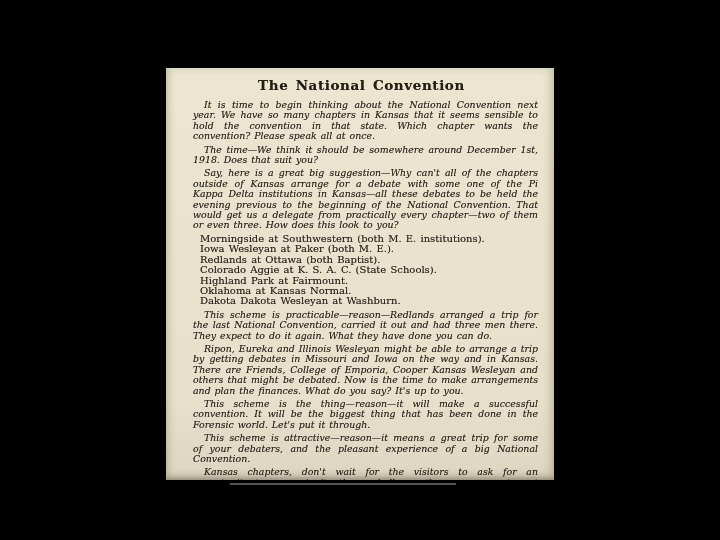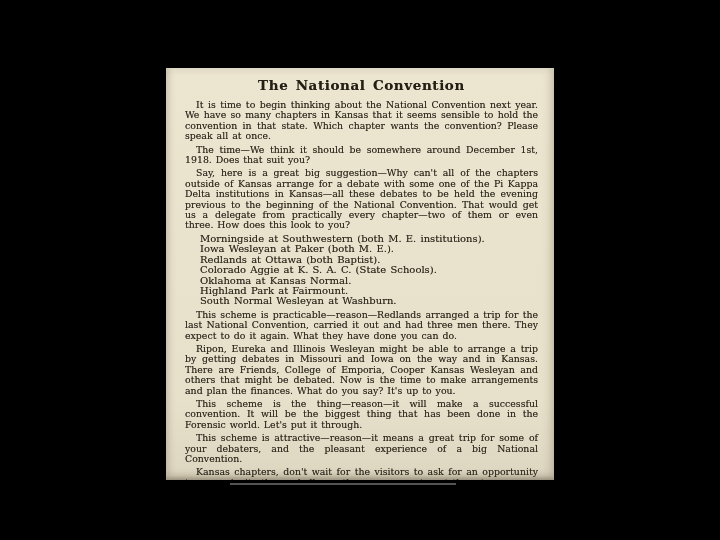--- a/index.html
+++ b/index.html
@@ -43,23 +43,24 @@
     word-spacing: 2px;
     margin: 3px 0 7px 8px;
     color: #241f15;
     text-shadow: 0 0 0.5px rgba(40,33,22,0.6);
   }
   .body-par {
     font-size: 9.4px;
     line-height: 10.4px;
     text-align: justify;
     text-indent: 11px;
-    margin: 3px 0 0 8px;
+    margin: 3px 0 0 16px;
     word-spacing: 1px;
     text-shadow: 0 0 0.4px rgba(46,40,30,0.55);
+    font-style: italic;
   }
   .pairings {
     margin: 3px 0 1px 23px;
   }
   .pairing-item {
     font-size: 10px;
     line-height: 10.4px;
     word-spacing: 1px;
     text-shadow: 0 0 0.4px rgba(46,40,30,0.55);
   }
@@ -76,23 +77,23 @@
 
     <p class="body-par">It is time to begin thinking about the National Convention next year. We have so many chapters in Kansas that it seems sensible to hold the convention in that state. Which chapter wants the convention? Please speak all at once.</p>
     <p class="body-par">The time—We think it should be somewhere around December 1st, 1918. Does that suit you?</p>
     <p class="body-par">Say, here is a great big suggestion—Why can't all of the chapters outside of Kansas arrange for a debate with some one of the Pi Kappa Delta institutions in Kansas—all these debates to be held the evening previous to the beginning of the National Convention. That would get us a delegate from practically every chapter—two of them or even three. How does this look to you?</p>
 
     <div class="pairings">
       <div class="pairing-item">Morningside at Southwestern (both M. E. institutions).</div>
       <div class="pairing-item">Iowa Wesleyan at Paker (both M. E.).</div>
       <div class="pairing-item">Redlands at Ottawa (both Baptist).</div>
       <div class="pairing-item">Colorado Aggie at K. S. A. C. (State Schools).</div>
+      <div class="pairing-item">Highland Park at Fairmount.</div>
       <div class="pairing-item">Oklahoma at Kansas Normal.</div>
-      <div class="pairing-item">Highland Park at Fairmount.</div>
-      <div class="pairing-item">South Normal Wesleyan at Washburn.</div>
+      <div class="pairing-item">Dakota Dakota Wesleyan at Washburn.</div>
     </div>
 
     <p class="body-par">This scheme is practicable—reason—Redlands arranged a trip for the last National Convention, carried it out and had three men there. They expect to do it again. What they have done you can do.</p>
     <p class="body-par">Ripon, Eureka and Illinois Wesleyan might be able to arrange a trip by getting debates in Missouri and Iowa on the way and in Kansas. There are Friends, College of Emporia, Cooper Kansas Wesleyan and others that might be debated. Now is the time to make arrangements and plan the finances. What do you say? It's up to you.</p>
     <p class="body-par">This scheme is the thing—reason—it will make a successful convention. It will be the biggest thing that has been done in the Forensic world. Let's put it through.</p>
     <p class="body-par">This scheme is attractive—reason—it means a great trip for some of your debaters, and the pleasant experience of a big National Convention.</p>
     <p class="body-par">Kansas chapters, don't wait for the visitors to ask for an opportunity to come, invite them, challenge them—any way to get them to come.</p>
 
   </div>
 </div>

